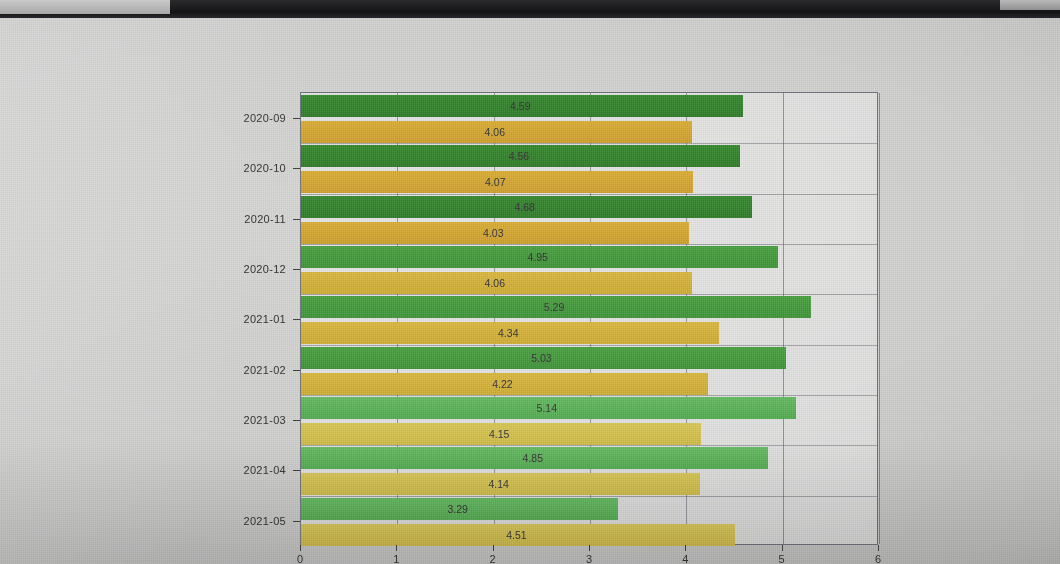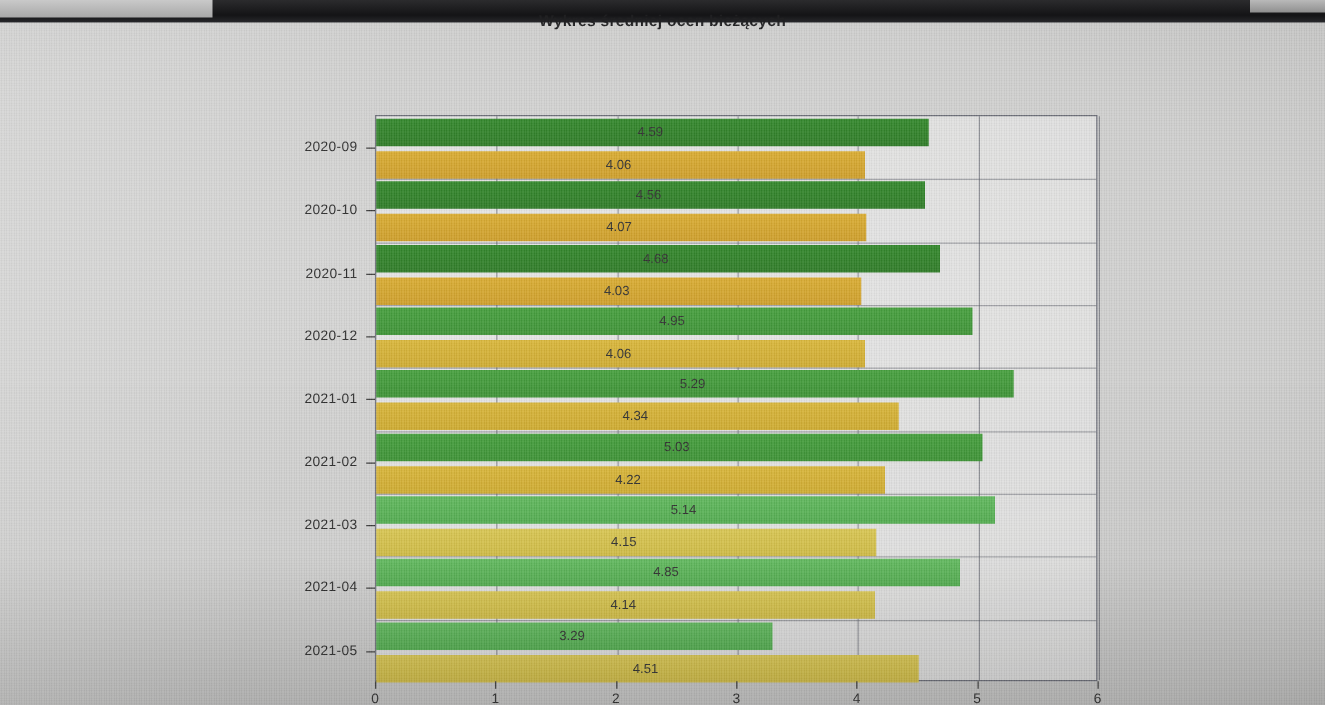--- a/index.html
+++ b/index.html
@@ -93,21 +93,20 @@
 <body>
 
 <div id="photo">
   <div id="bezel"></div>
   <div id="bezel-left"></div>
   <div id="bezel-right"></div>
   <div id="screen"></div>
 
   <div id="blurwrap">
     <div id="chart">
-      <div id="title">Wykres średniej ocen bieżących</div>
       <div id="plot">
           <div class="vgrid" style="left: 96.3333px;"></div>
           <div class="vgrid" style="left: 192.667px;"></div>
           <div class="vgrid" style="left: 289px;"></div>
           <div class="vgrid" style="left: 385.333px;"></div>
           <div class="vgrid" style="left: 481.667px;"></div>
           <div class="vgrid" style="left: 578px;"></div>
           <div class="bar g" style="top: 2px; width: 442.17px;"></div>
           <div class="blabel" style="top: 2px; left: 209.085px;">4.59</div>
           <div class="bar y" style="top: 28px; width: 391.113px;"></div>

